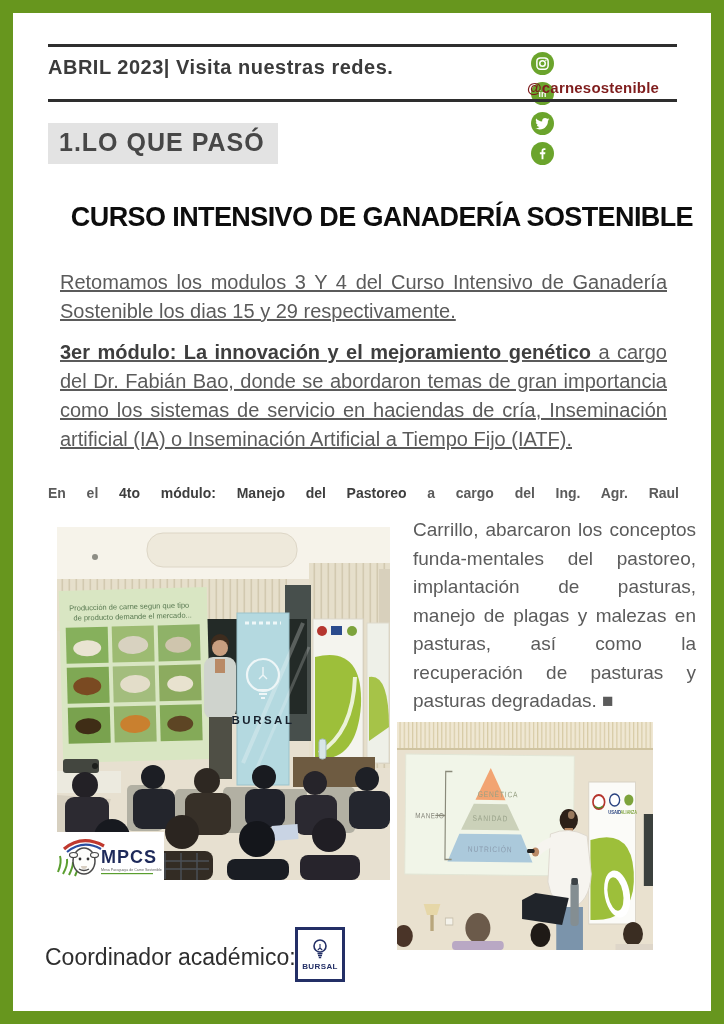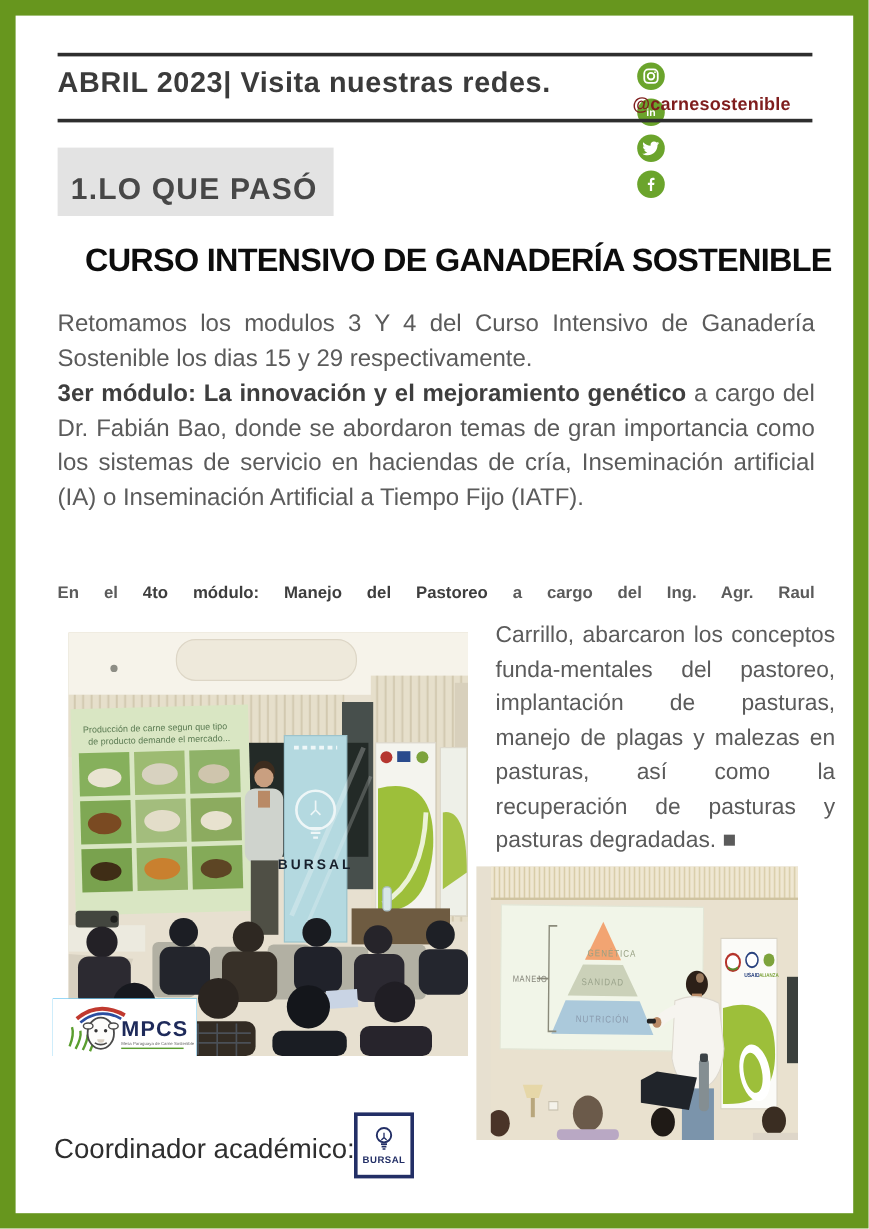--- a/index.html
+++ b/index.html
@@ -14,61 +14,61 @@
     position:relative;width:724px;height:1024px;background:#ffffff;
     font-family:"Liberation Sans",sans-serif;overflow:hidden;
   }
   .frame{position:absolute;inset:0;border:13px solid var(--green);pointer-events:none;z-index:60;}
 
   
   .rule{position:absolute;left:48px;width:629px;height:3px;background:var(--rule);}
   .rule.top{top:44px;}
   .rule.bottom{top:99px;}
   .masthead{
-    position:absolute;left:48px;top:56px;font-size:24px;font-weight:bold;
+    position:absolute;left:48px;top:56px;font-size:20px;font-weight:bold;
     color:#3b3b3b;letter-spacing:.5px;
   }
   .social-row{position:absolute;left:531px;top:52px;display:flex;gap:7px;flex-direction:column;}
   .social-circle{width:23px;height:23px;border-radius:50%;background:var(--icon-green);
     display:flex;align-items:center;justify-content:center;}
   .social-circle svg{display:block;}
   .handle{position:absolute;left:527px;top:79px;font-size:15px;font-weight:bold;color:#7f1d1d;letter-spacing:.2px;}
 
   
   .section-label{
     position:absolute;left:48px;top:123px;background:#e3e3e3;color:#474747;
-    font-size:25px;font-weight:bold;letter-spacing:1px;padding:21px 13px 7px 11px;
+    font-size:25px;font-weight:bold;letter-spacing:1px;padding:5px 13px 7px 11px;
   }
 
   
   .headline{
     position:absolute;left:33px;top:202px;width:660px;font-size:27px;font-weight:bold;
     color:#0d0d0d;letter-spacing:-0.6px;white-space:nowrap;text-align:right;
   }
 
   
   .bodycopy{
     position:absolute;left:48px;top:256px;width:631px;font-size:20px;line-height:29px;
     color:var(--body);text-align:justify;
   }
-  .bodycopy p{margin:0;}
+  .bodycopy p{margin:12px;text-decoration:underline;}
   .bodycopy b, .p3 b{color:#3e3e3e;}
   .p3{
     position:absolute;left:48px;top:479px;width:631px;font-size:14px;line-height:29px;
     color:var(--body);text-align:justify;text-align-last:justify;font-weight:bold;
   }
   .side-text{
     position:absolute;left:413px;top:516px;width:283px;font-size:19px;line-height:28.5px;
     color:var(--body);text-align:justify;
   }
 
   
   .photo{position:absolute;overflow:hidden;background:#e7e0d0;}
   .photo1{left:57px;top:527px;width:333px;height:353px;}
-  .photo2{left:397px;top:722px;width:256px;height:228px;padding-left:12px;}
+  .photo2{left:397px;top:722px;width:256px;height:228px;}
   .photo svg{display:block;width:100%;height:100%;}
 
   
   .mpcs{position:absolute;left:44px;top:832px;width:120px;height:48px;background:#0ea5e9;z-index:20;}
   .mpcs svg{display:block;width:100%;height:100%;}
 
   
   .footer-label{position:absolute;left:45px;top:944px;font-size:23px;color:#2e2e2e;}
   .bursal-box{
     position:absolute;left:295px;top:927px;width:50px;height:55px;background:#fff;

